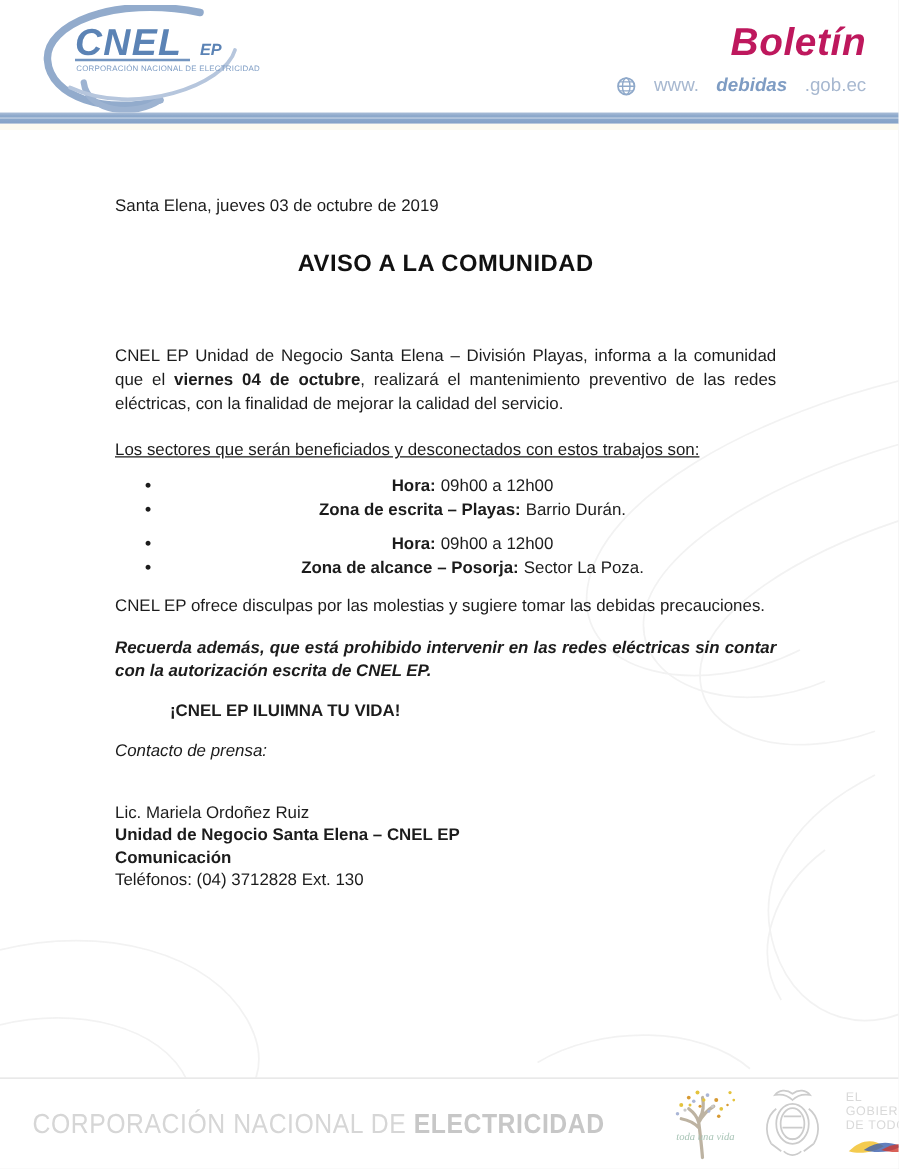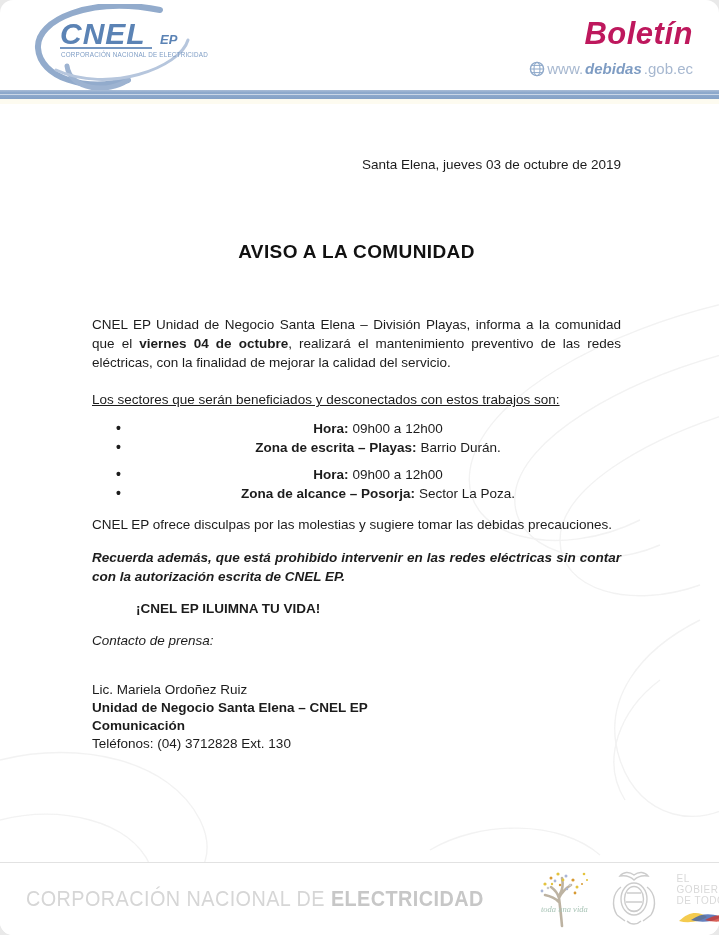--- a/index.html
+++ b/index.html
@@ -6,64 +6,63 @@
   html, body { background: #e9e9e9; }
   body { font-family: "Liberation Sans", sans-serif; }
 
   .page {
     position: relative;
     width: 719px; height: 935px;
     margin: 0 auto;
     background: #ffffff;
     overflow: hidden;
     color: #1c1c1c;
-    border-radius: 13px;
   }
 
   
   .watermark { position: absolute; inset: 0; pointer-events: none; }
 
   
   .letterhead {
     position: relative;
     height: 90px;
     width: 100%;
   }
   .cnel-logo { position: absolute; left: 12px; top: 4px; width: 230px; height: 86px; }
   .header-right { position: absolute; right: 26px; top: 16px; text-align: right; }
   .bulletin {
     font-size: 31px; font-weight: bold; font-style: italic;
     color: #be185d; letter-spacing: 0.5px;
   }
   .website {
     margin-top: 8px;
     font-size: 15px; color: #a7b8d0;
-    display: flex; align-items: center; justify-content: flex-end; gap: 2px;
+    display: flex; align-items: center; justify-content: flex-end; gap: 14px;
   }
   .website b { color: #7e9cc3; font-style: italic; }
   .globe { display: inline-flex; }
 
   .divider-bar {
     height: 9px; width: 100%;
     background: linear-gradient(to bottom,
       #aabdd7 0%, #8ca8cb 30%, #8ca8cb 42%,
       #d9e2ee 48%, #8ca8cb 58%, #85a2c7 100%);
   }
   .cream-strip { height: 5px; width: 100%; background: #fdfbf0; }
 
   
   .letter {
     position: relative;
     padding: 0 98px 0 92px;
     font-size: 13.5px;
     line-height: 19px;
   }
-  .dateline { margin-top: 51px; text-align: right; }
+  .dateline { margin-top: 51px; }
   .doc-title {
-    margin-top: 68px; text-align: center;
+    margin-top: 28px; text-align: center;
     font-size: 19px; font-weight: bold; letter-spacing: 0.4px;
     color: #111;
   }
   .para { text-align: justify; }
   .intro { margin-top: 54px; }
   .sectors { margin-top: 18px; text-decoration: underline; }
 
   ul.outage-list { list-style: none; margin-top: 10px; text-align: center; }
   ul.outage-list.second { margin-top: 8px; }
   ul.outage-list li { position: relative; padding-left: 43px; }

